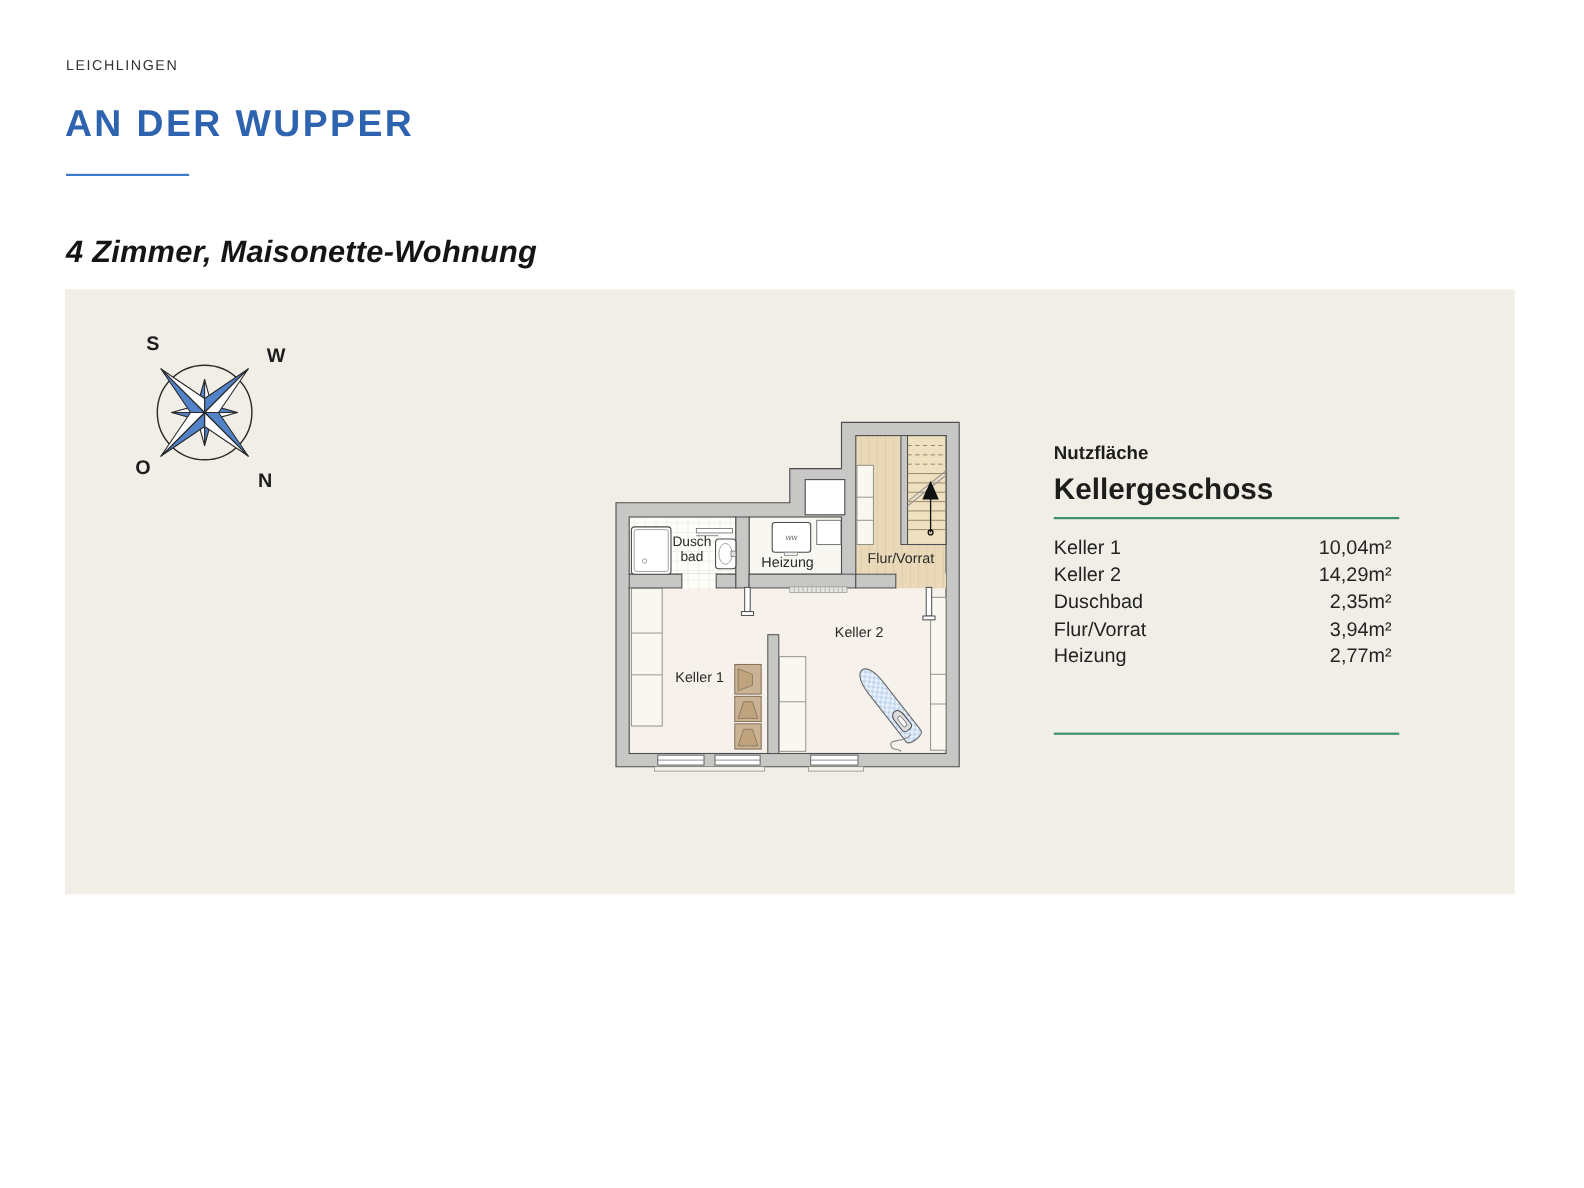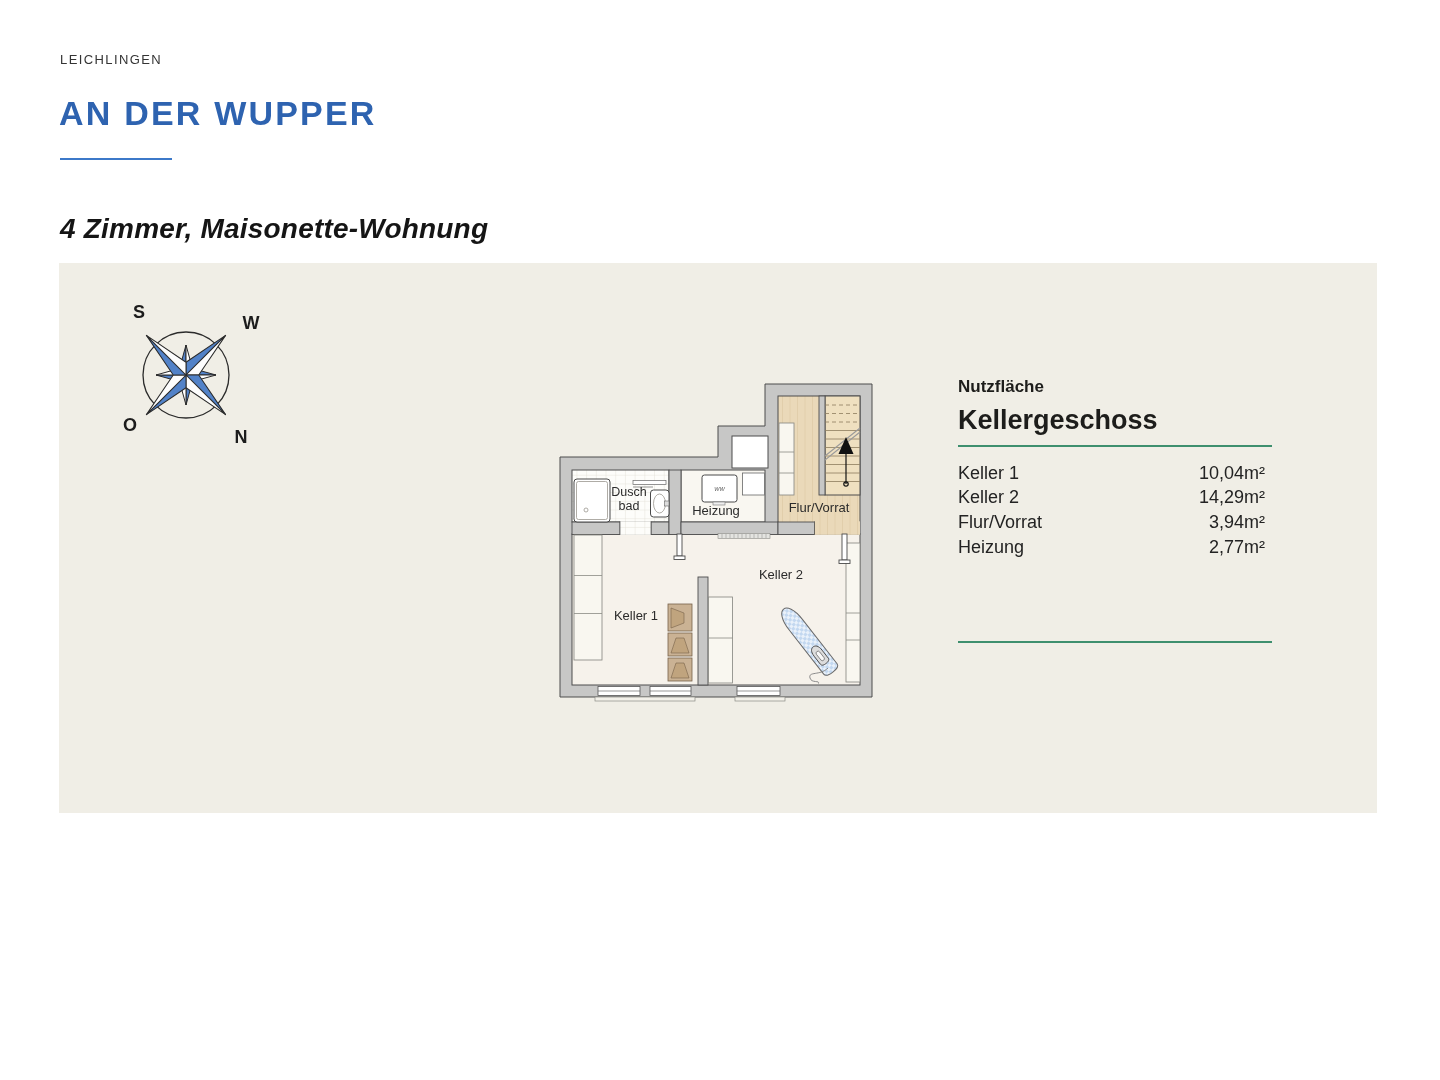--- a/index.html
+++ b/index.html
@@ -38,21 +38,21 @@
   .jamb{stroke:#4d4d4d;stroke-width:0.7;}
   .shelf{fill:#f9f7f0;stroke:#8a8a84;stroke-width:0.85;}
   .shelfline{stroke:#8a8a84;stroke-width:0.8;fill:none;}
   .tread{stroke:#8d7c5e;stroke-width:0.8;fill:none;}
   .cutline{stroke:#9a9a9a;stroke-width:1.1;fill:none;}
   .box{fill:#cab294;stroke:#77624a;stroke-width:0.8;}
   .boxflap{fill:#c0a47e;stroke:#77624a;stroke-width:0.6;}
   .leaf{fill:#fff;stroke:#4a4a4a;stroke-width:0.9;}
   .window{fill:#fff;stroke:#555;stroke-width:0.8;}
   .sill{fill:#f3f1ea;stroke:#8b8b85;stroke-width:0.7;}
-  .area-table{position:absolute;left:899px;top:114px;width:314px;height:320px;}
+  .area-table{position:absolute;left:899px;top:139px;width:314px;height:320px;}
   .section-label{position:absolute;left:0;top:0;font-size:17px;font-weight:bold;color:#1d1d1b;}
   .floor-title{position:absolute;left:0;top:28px;margin:0;font-size:27px;font-weight:bold;color:#1d1d1b;text-align:right;}
   .rule{position:absolute;left:0;width:314px;height:2px;background:var(--rule-green);}
   .rule-1{top:68px;} .rule-2{top:264px;}
   .rows{position:absolute;left:0;top:84px;width:307px;}
   .row{display:flex;justify-content:space-between;height:24.6px;align-items:center;
        font-size:18px;color:#232323;}
   .total-row{position:absolute;left:0;top:276px;width:307px;display:flex;justify-content:space-between;}
   .total-row span{font-size:20px;font-weight:bold;color:#141414;border-bottom:2.5px solid #1b1b1b;
                   padding-bottom:2px;letter-spacing:0.3px;}
@@ -269,20 +269,24 @@
       <div class="rows">
         <div class="row">
           <span>Keller 1</span>
           <span>10,04m²</span>
         </div>
         <div class="row">
           <span>Keller 2</span>
           <span>14,29m²</span>
         </div>
         <div class="row">
+          <span>Duschbad</span>
+          <span>2,35m²</span>
+        </div>
+        <div class="row">
           <span>Flur/Vorrat</span>
           <span>3,94m²</span>
         </div>
         <div class="row">
           <span>Heizung</span>
           <span>2,77m²</span>
         </div>
       </div>
       <div class="rule rule-2"></div>
     </div>

